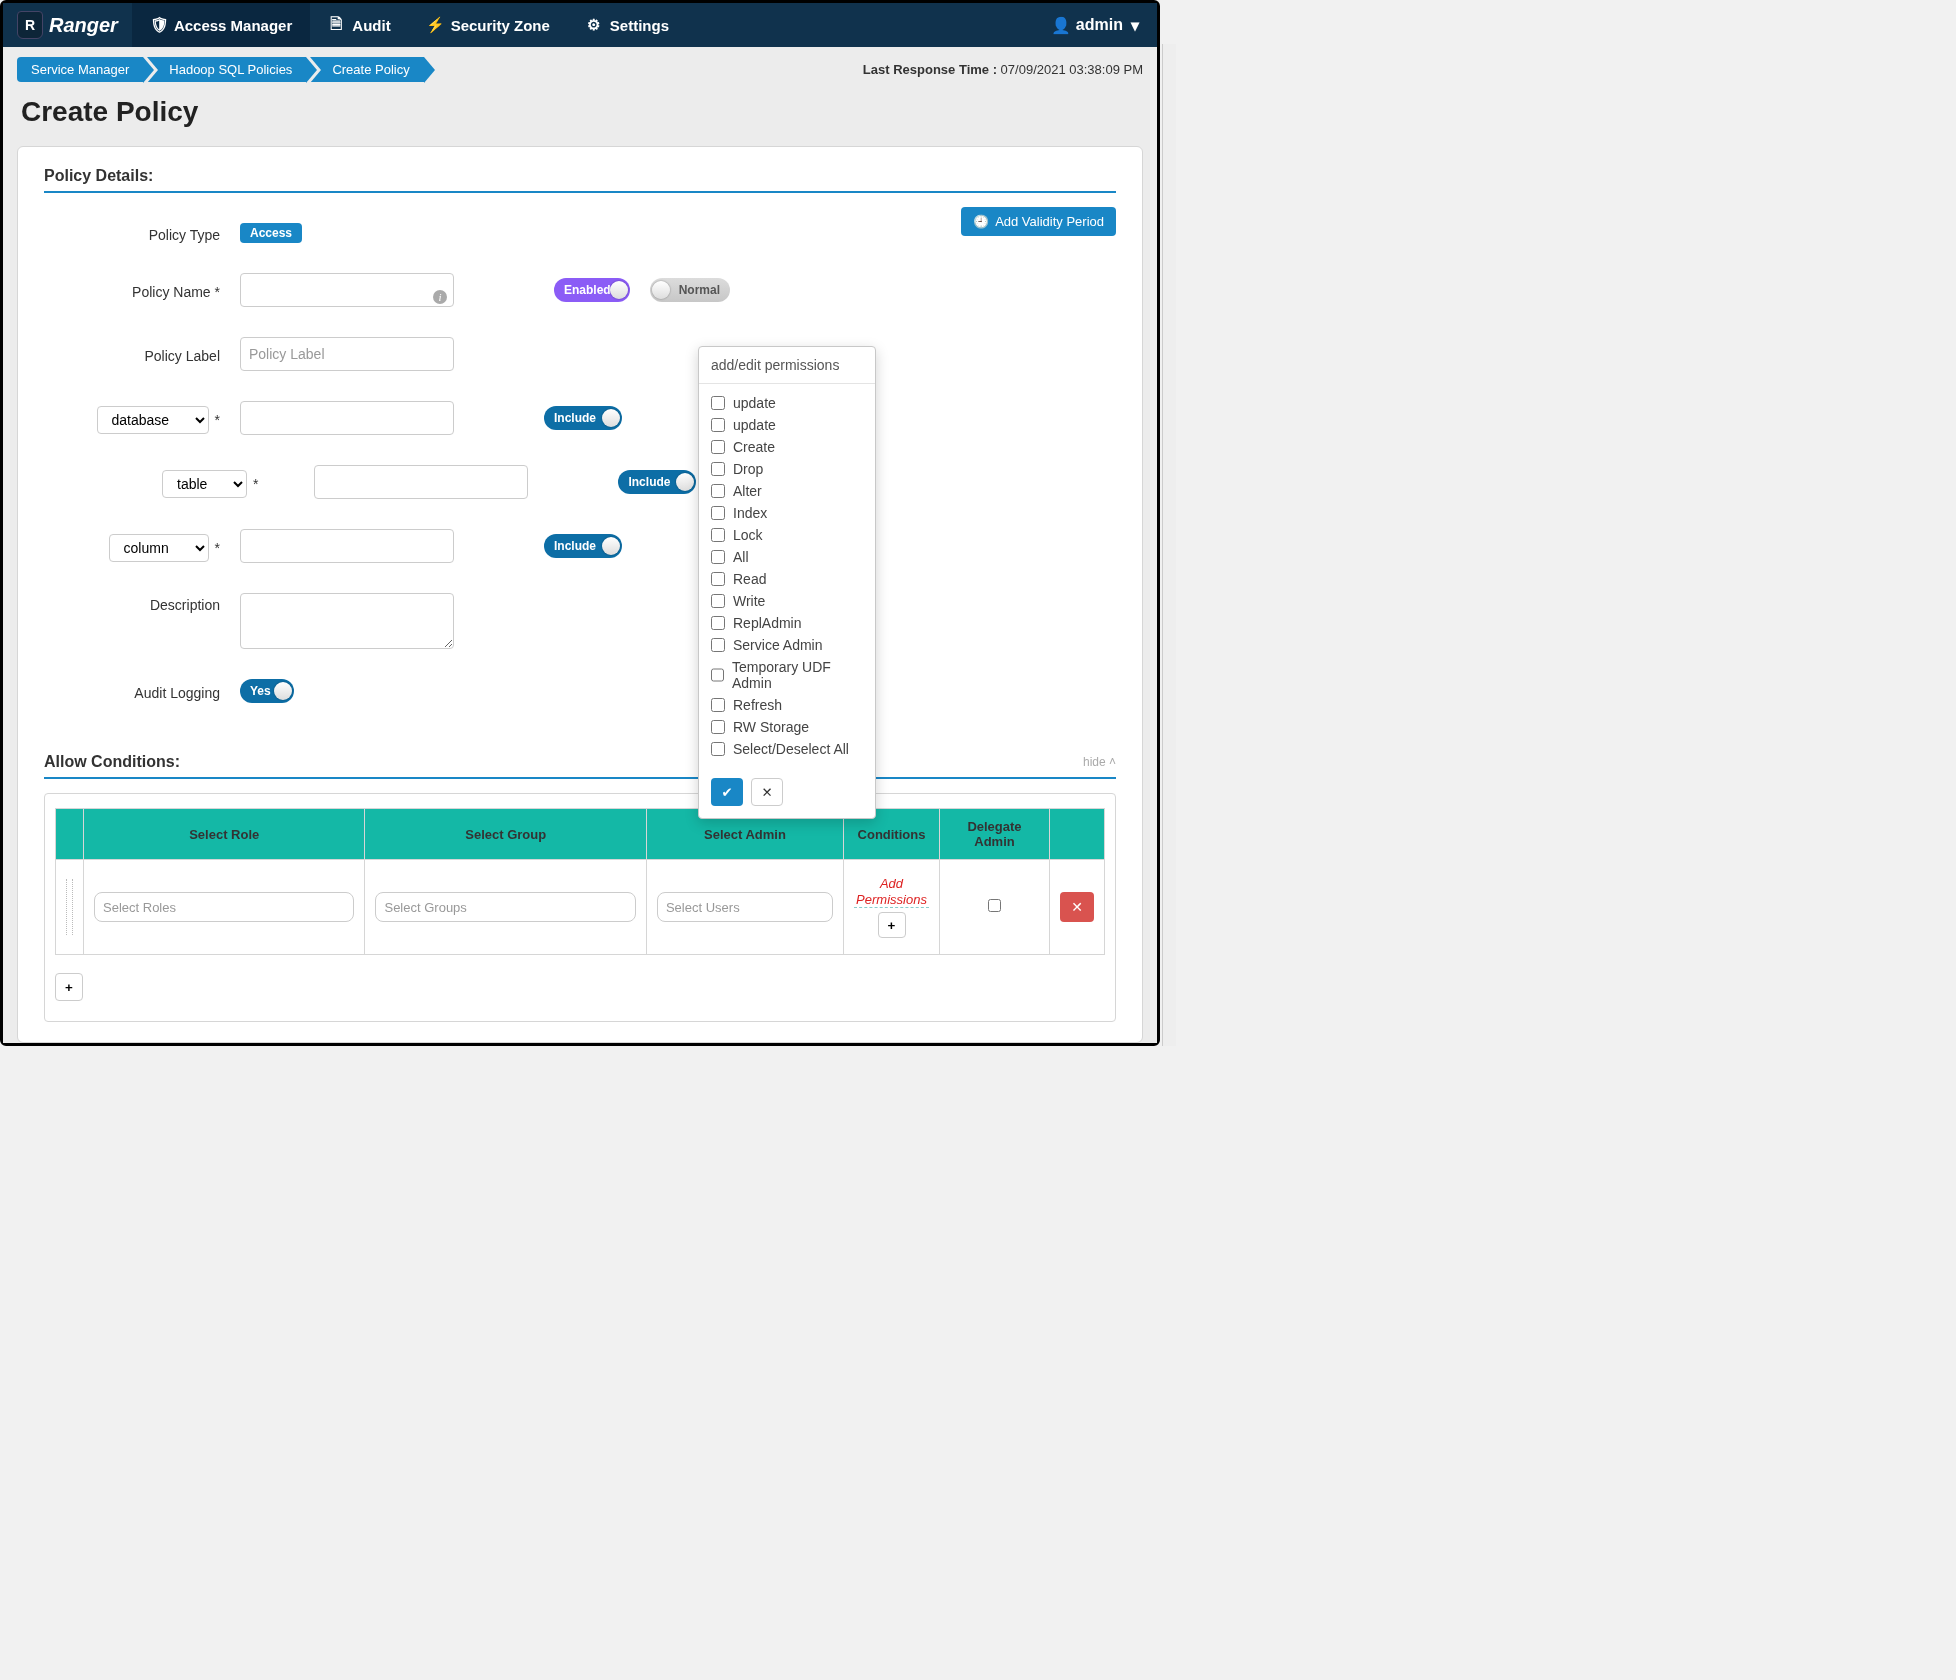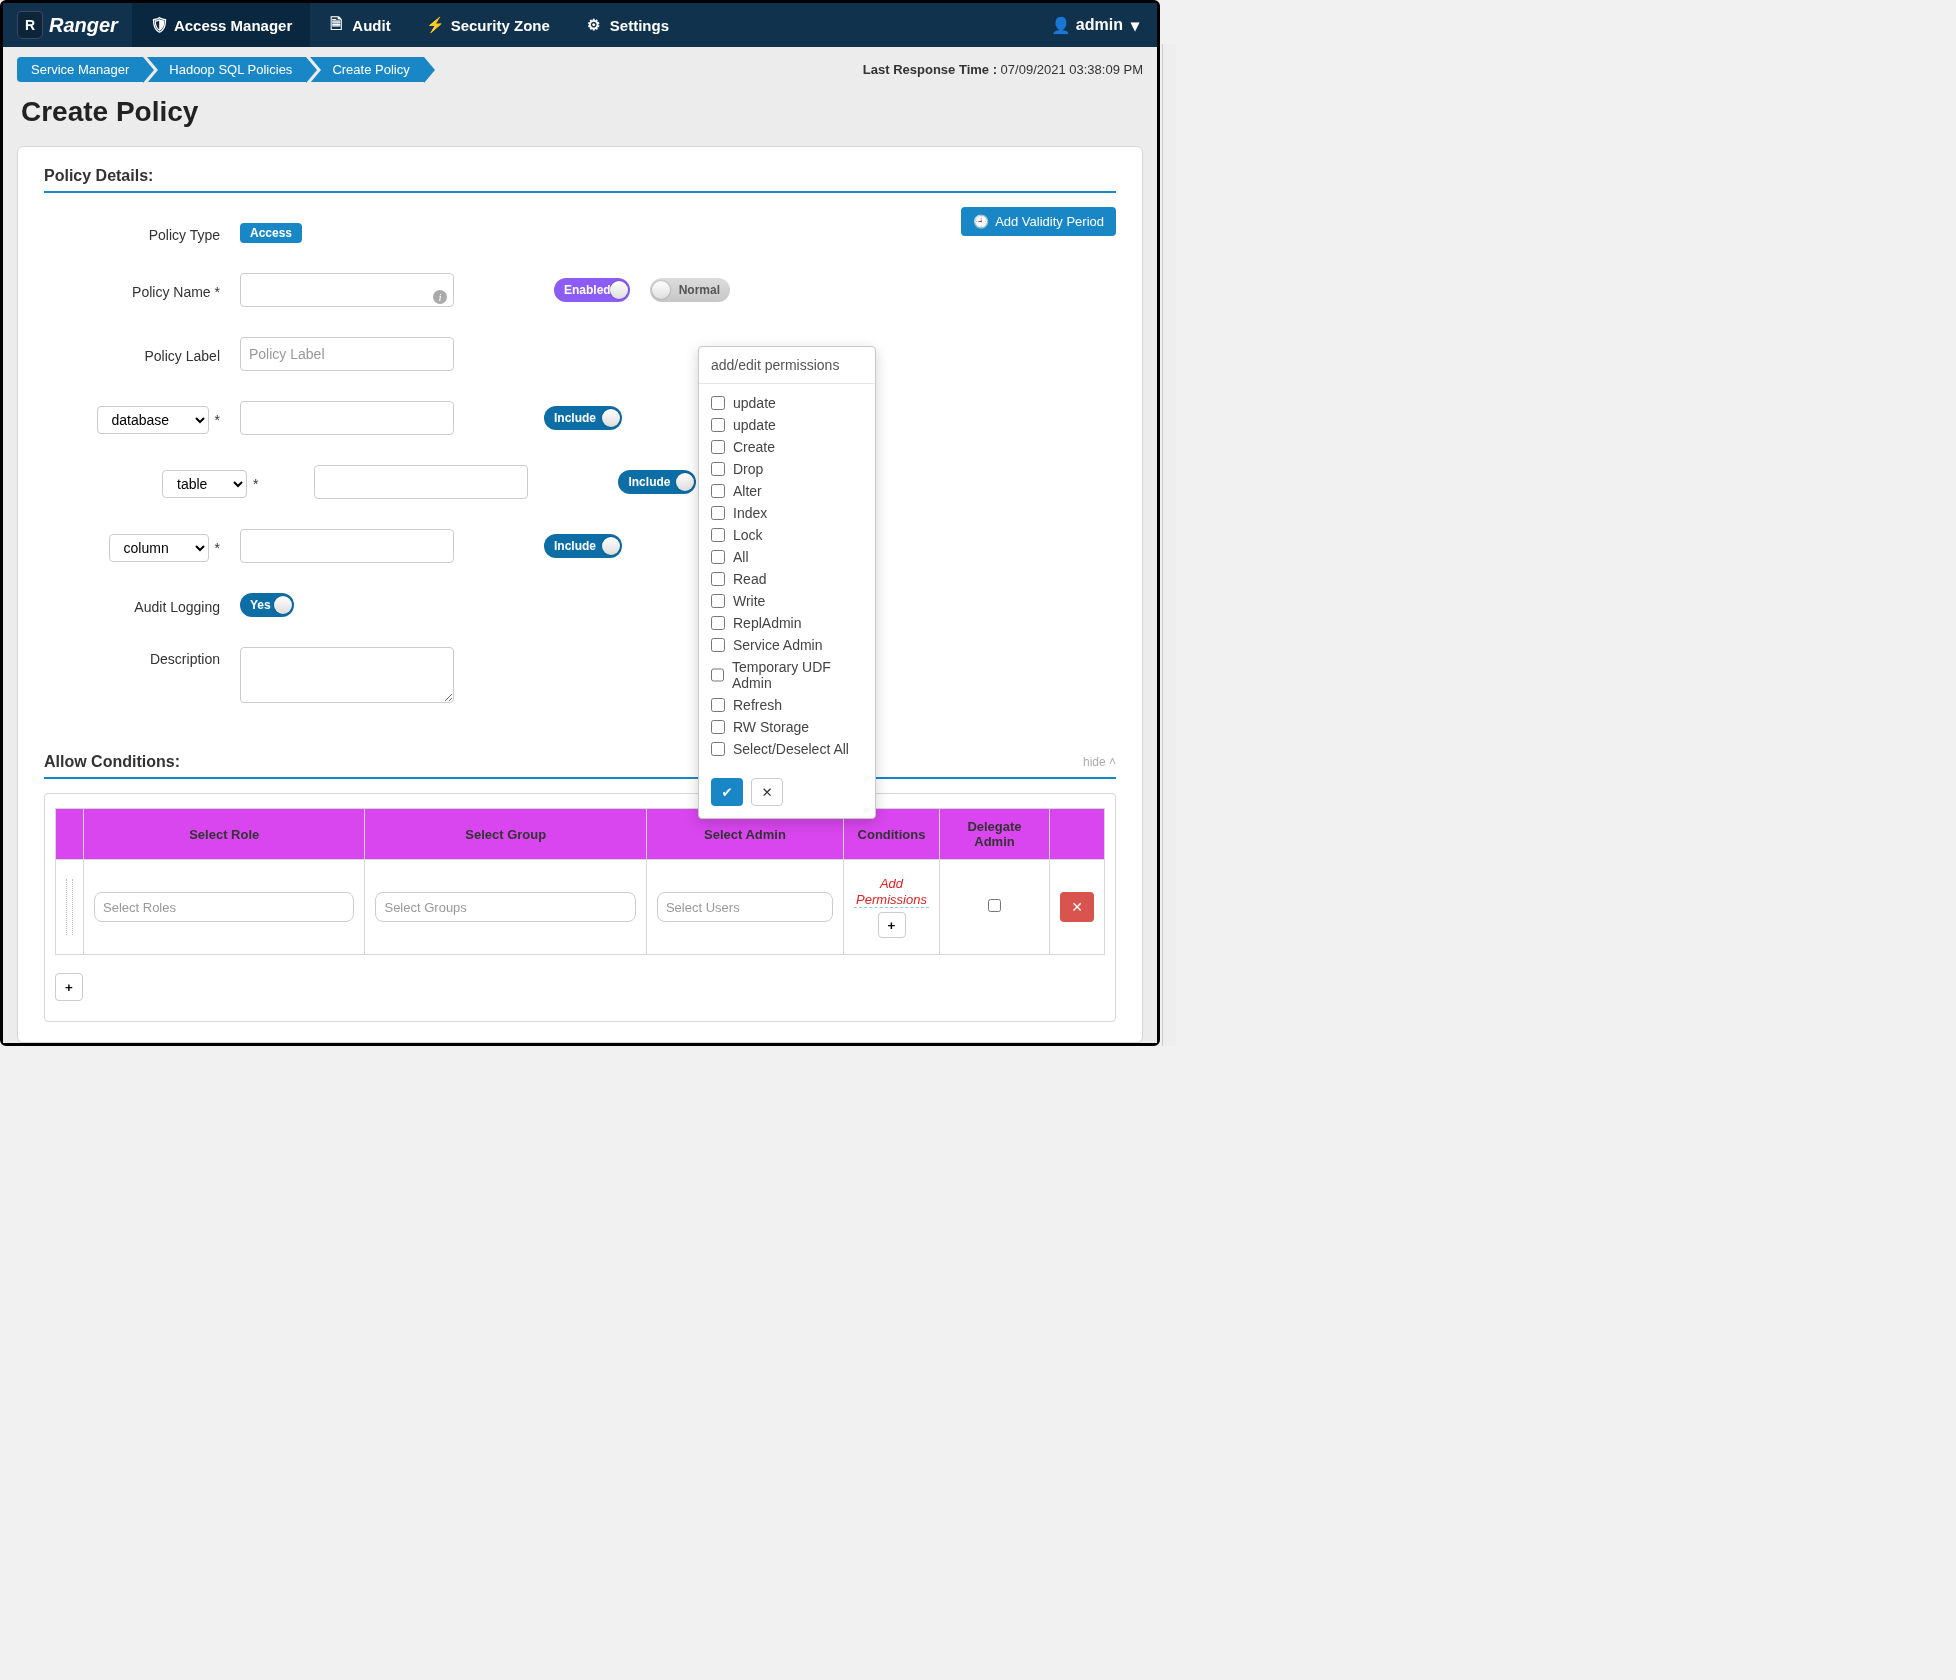--- a/index.html
+++ b/index.html
@@ -59,21 +59,21 @@
   .toggle.include .knob { right:2px; }
   .toggle.yes { background:#0d6ea6; width:54px; }
   .toggle.yes .knob { right:2px; }
 
   .btn-validity { float:right; background:#1987c6; color:#fff; border:none; border-radius:4px; padding:7px 12px; font-size:13px; font-weight:500; display:flex; align-items:center; gap:6px; cursor:pointer;}
   .policy-top { display:flex; align-items:flex-start; justify-content:space-between; }
 
   
   .cond-wrap { border:1px solid #d6d6d6; border-radius:4px; margin-top:10px; padding:14px 10px 20px 10px; position:relative;}
   table.cond { width:100%; border-collapse:collapse; }
-  table.cond th { background:#d946ef; border:1px solid #d6d6d6; font-size:13px; font-weight:600; padding:10px 6px; text-align:center; color:#333;}
+  table.cond th { background:#14b8a6; border:1px solid #d6d6d6; font-size:13px; font-weight:600; padding:10px 6px; text-align:center; color:#333;}
   table.cond td { border:1px solid #d6d6d6; padding:16px 10px; vertical-align:middle; text-align:center;}
   .sel-box { border:1px solid #ccc; border-radius:8px; height:30px; display:flex; align-items:center; padding:0 8px; color:#999; font-size:13px; width:100%; min-width:140px; background:#fff;}
   .drag { width:8px; }
   .drag-inner { width:7px; height:56px; border-left:1px dotted #bbb; border-right:1px dotted #bbb; margin:auto;}
   .perm-cell { }
   .add-perm-link { color:#d22; font-style:italic; font-size:13px; border-bottom:1px dashed #8cc; display:inline-block; line-height:1.2; cursor:pointer; }
   .plus-btn { border:1px solid #ccc; background:#fff; border-radius:4px; width:28px; height:26px; font-weight:700; cursor:pointer; margin-top:4px;}
   .del-btn { background:#d9534f; color:#fff; border:none; border-radius:4px; width:34px; height:30px; font-size:14px; cursor:pointer;}
   .add-row-btn { border:1px solid #ccc; background:#fff; border-radius:4px; width:28px; height:28px; font-weight:700; cursor:pointer; margin-top:18px;}
 
@@ -209,31 +209,31 @@
               </select><span class="req">*</span>
             </div>
             <div class="input-box wide"></div>
             <div style="width:50px"></div>
             <span class="toggle include">
               <span class="lab">Include</span>
                   <span class="knob"></span>
             </span>
           </div>
 
+          <div class="form-row" style="align-items:flex-start;">
+            <div class="form-label">Description</div>
+            <textarea class="desc" style=""></textarea>
+          </div>
+
           <div class="form-row">
             <div class="form-label">Audit Logging</div>
             <span class="toggle yes">
               <span class="lab">Yes</span>
                   <span class="knob"></span>
             </span>
-          </div>
-
-          <div class="form-row" style="align-items:flex-start;">
-            <div class="form-label">Description</div>
-            <textarea class="desc" style=""></textarea>
           </div>
         </div>
         <div>
           <button class="btn-validity">
             <span>🕘</span>
             <span>Add Validity Period</span>
           </button>
         </div>
       </div>
 

